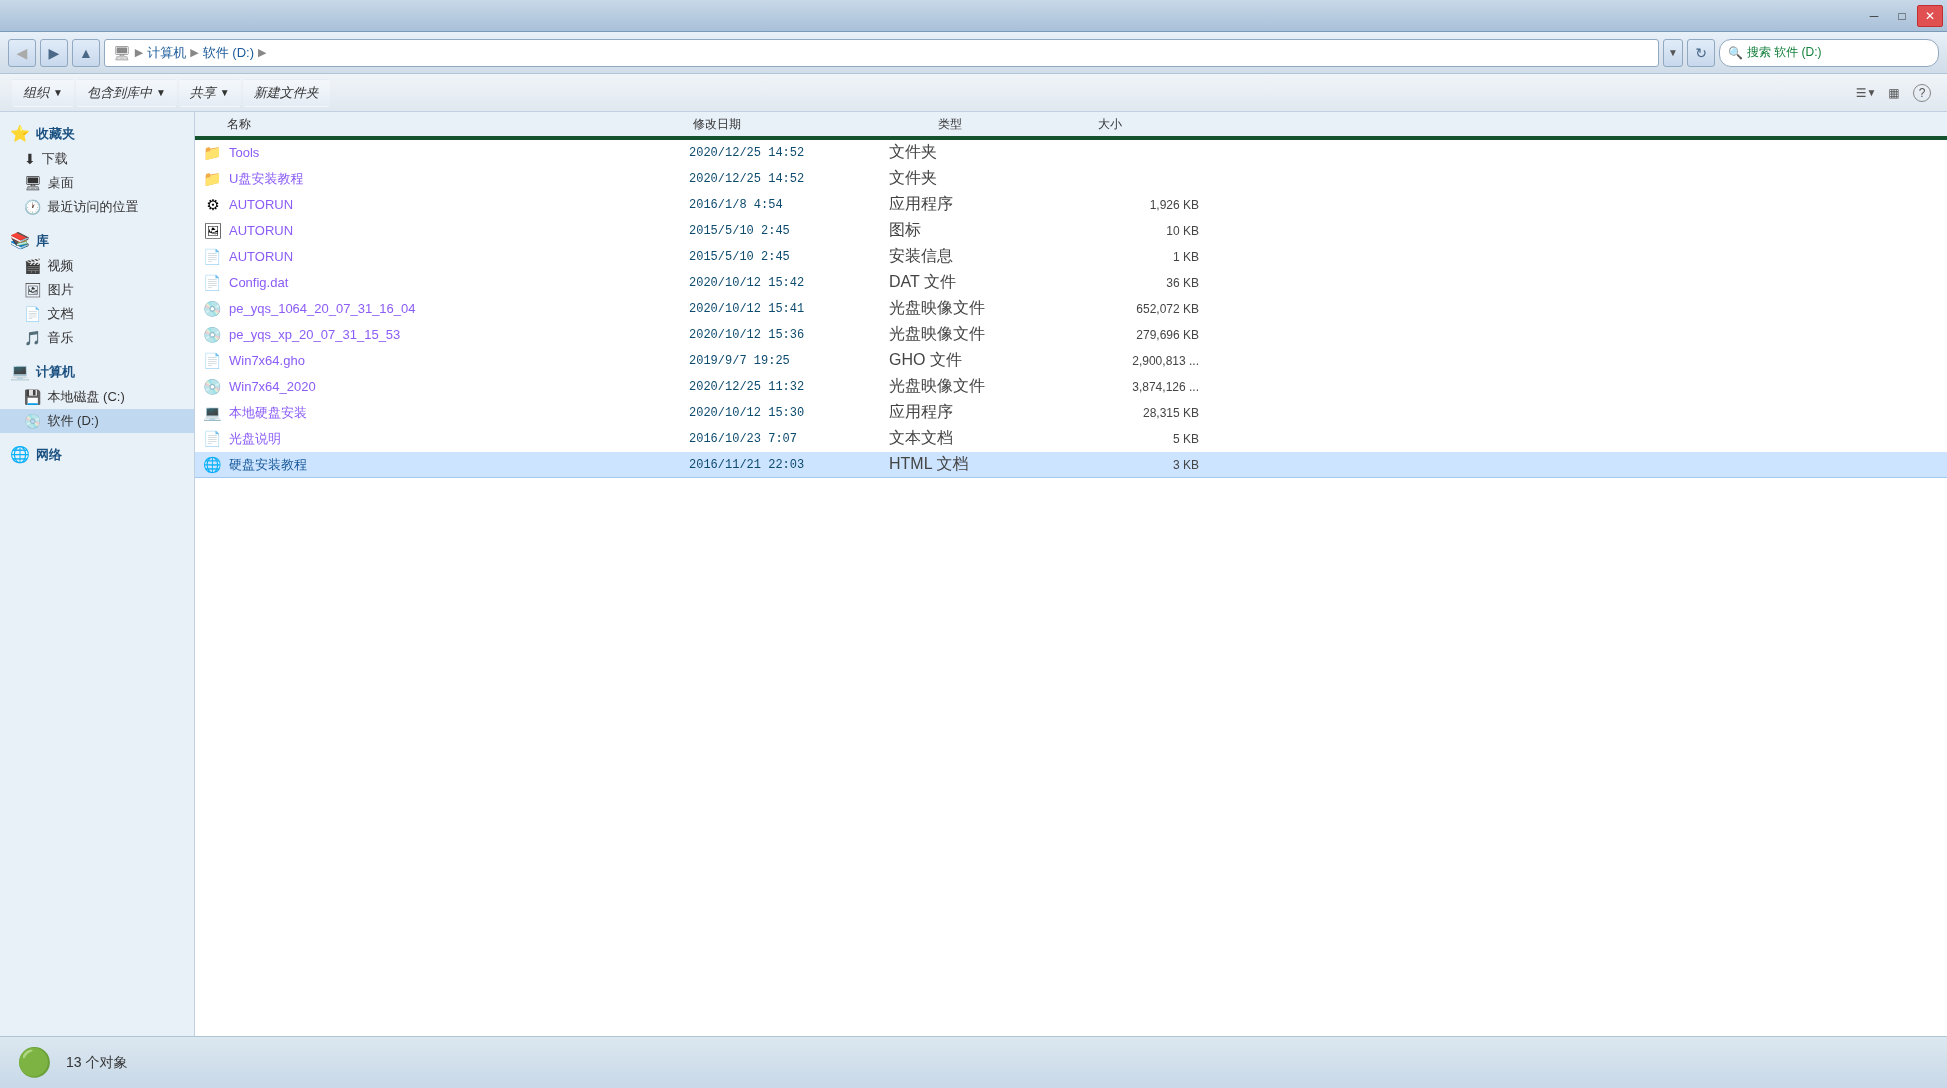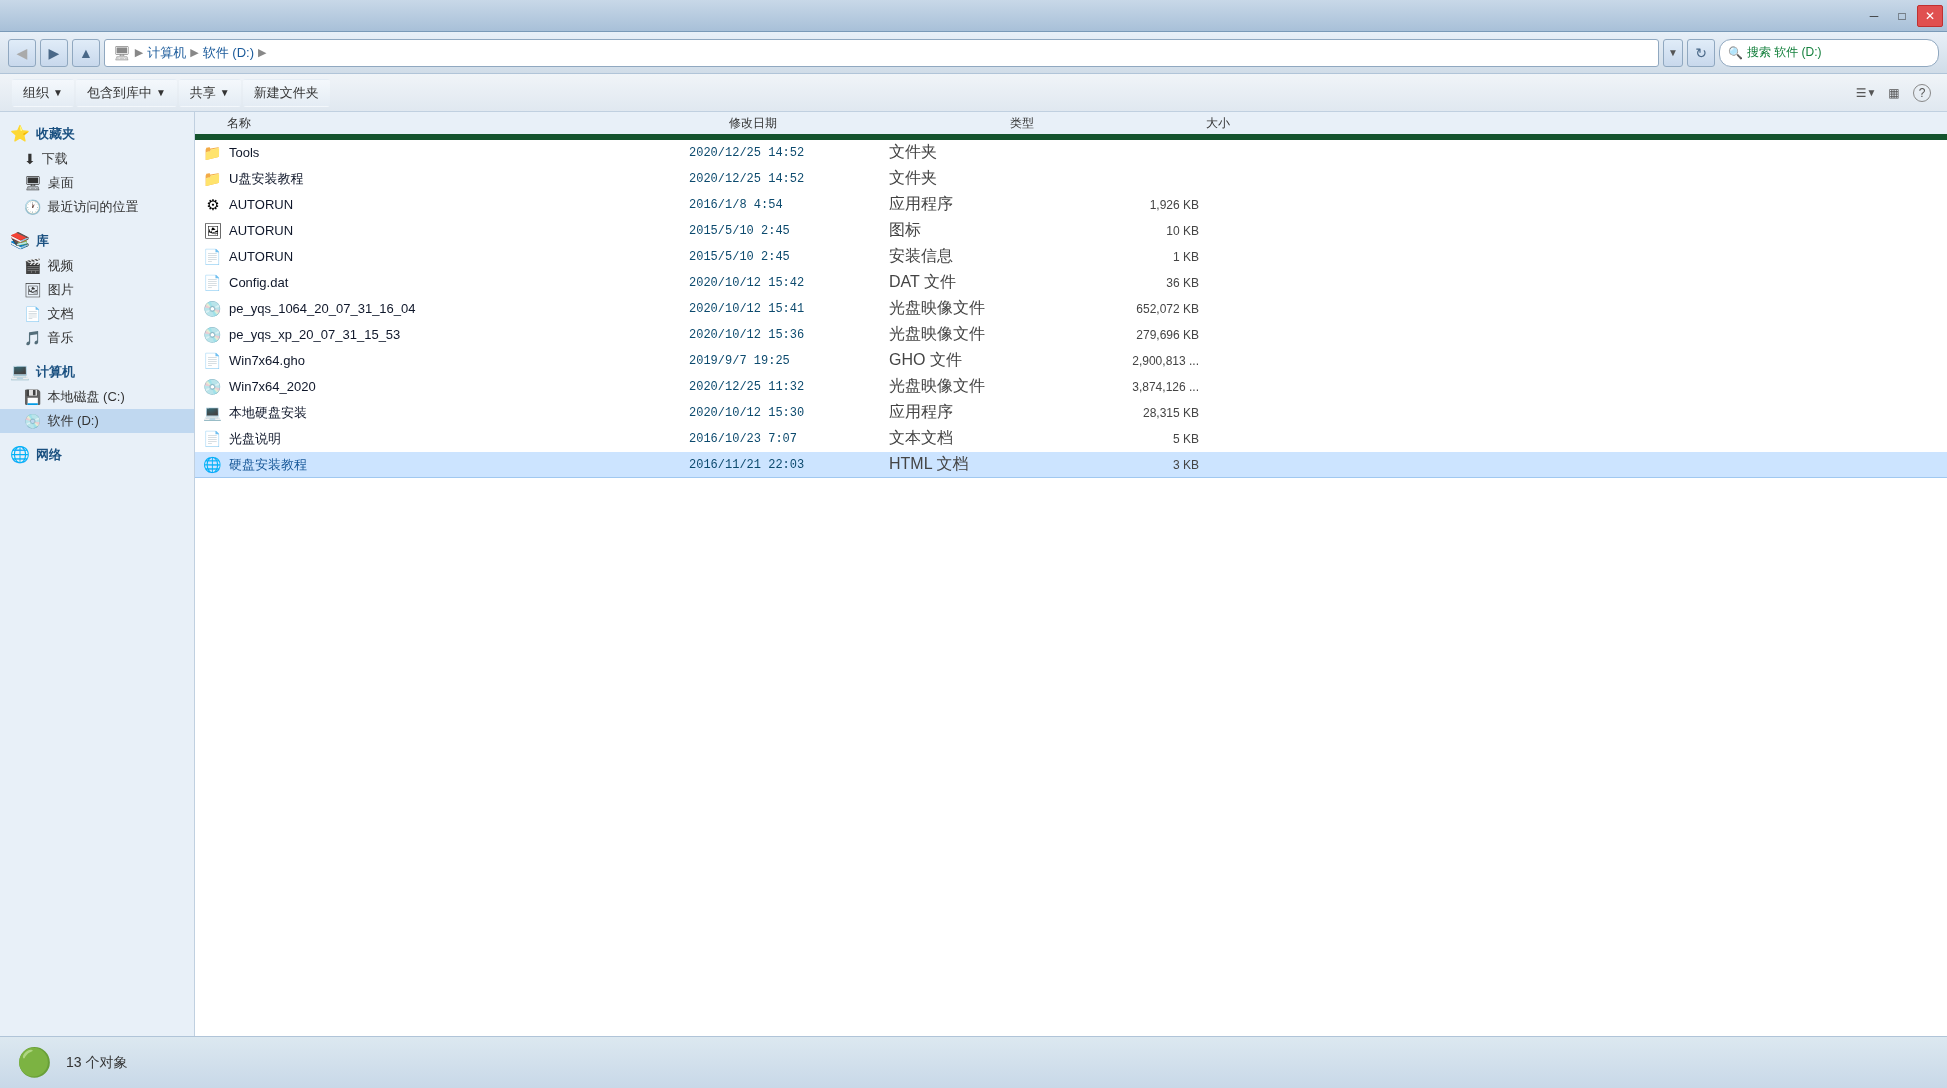--- a/index.html
+++ b/index.html
@@ -133,20 +133,21 @@
       padding: 0 10px;
       background: linear-gradient(to bottom, #f4f8fc, #e4ecf4);
       border: 1px solid transparent;
       border-radius: 3px;
       cursor: pointer;
       display: flex;
       align-items: center;
       gap: 4px;
       font-size: 13px;
       color: #333;
+      font-style: italic;
     }
     .view-icons {
       margin-left: auto;
       display: flex;
       align-items: center;
       gap: 2px;
     }
     .view-btn {
       width: 26px;
       height: 26px;
@@ -204,24 +205,23 @@
     .file-area {
       flex: 1;
       display: flex;
       flex-direction: column;
       overflow: hidden;
     }
     .column-header {
       display: flex;
       align-items: center;
       background: #e8f0f8;
-      border-bottom: 6px solid #14532d;
+      border-bottom: 4px solid #14532d;
       height: 28px;
       padding: 0 8px;
-      gap: 36px;
     }
     .col-name { width: 490px; font-size: 12px; color: #333; padding-left: 24px; cursor: pointer; }
     .col-date { width: 200px; font-size: 12px; color: #333; cursor: pointer; }
     .col-type { width: 160px; font-size: 12px; color: #333; cursor: pointer; margin-left: 45px; }
     .col-size { width: 150px; font-size: 12px; color: #333; text-align: right; cursor: pointer; }
     .col-header-item { display: flex; align-items: center; gap: 3px; }
 
     .file-list {
       flex: 1;
       overflow-y: auto;
@@ -232,21 +232,21 @@
       align-items: center;
       height: 26px;
       padding: 0 8px;
       cursor: pointer;
       border-bottom: 1px solid transparent;
     }
     .file-row.selected { background: #cce4ff; border-bottom: 1px solid #a0c8f0; }
     .file-row.selected .file-name { color: #1a5a9a; }
 
     .file-icon { width: 20px; height: 20px; margin-right: 6px; display: flex; align-items: center; justify-content: center; font-size: 15px; flex-shrink: 0; }
-    .file-name { width: 460px; font-size: 13px; color: #0f172a; overflow: hidden; text-overflow: ellipsis; white-space: nowrap; }
+    .file-name { width: 460px; font-size: 13px; color: #8b5cf6; overflow: hidden; text-overflow: ellipsis; white-space: nowrap; }
     .file-date { width: 200px; font-size: 12px; color: #0c4a6e; font-family: Liberation Mono, monospace; }
     .file-type { width: 160px; font-size: 16px; color: #444; }
     .file-size { width: 150px; font-size: 12px; color: #444; text-align: right; }
 
     
     .statusbar {
       height: 52px;
       background: linear-gradient(to bottom, #dce8f0 0%, #c8d8e8 100%);
       border-top: 1px solid #b0c4d8;
       display: flex;

